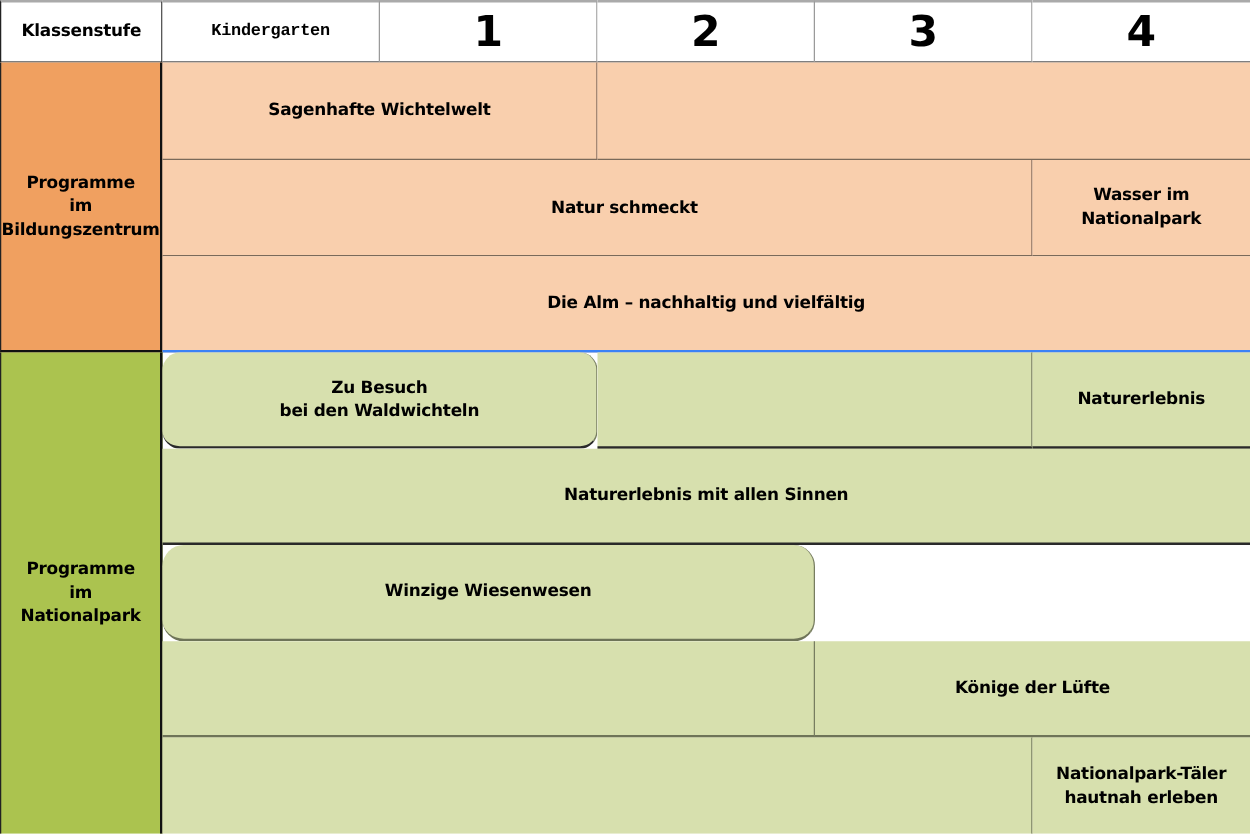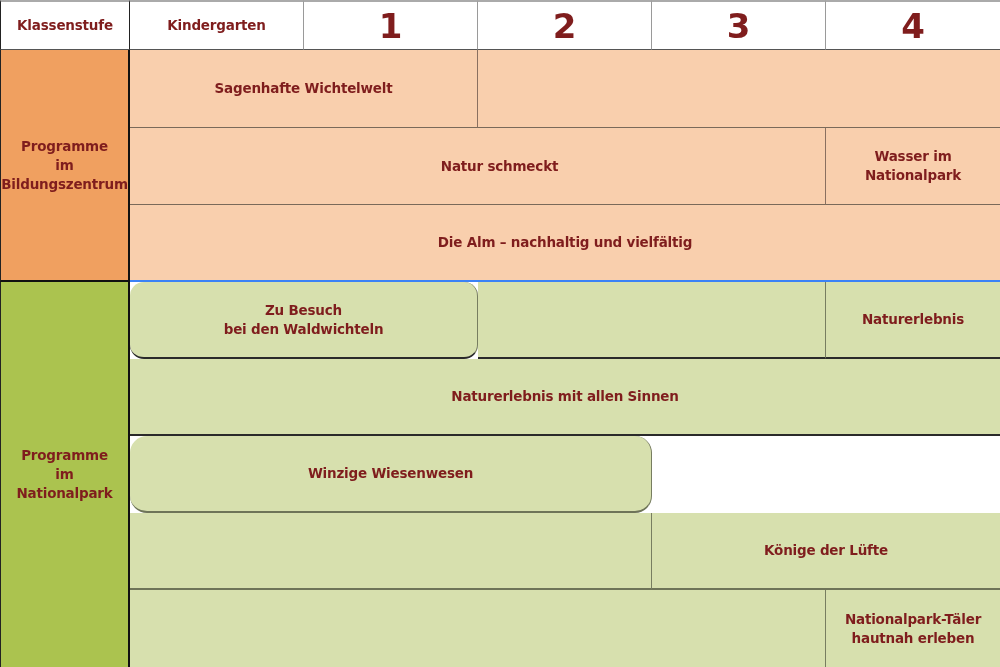--- a/index.html
+++ b/index.html
@@ -6,21 +6,21 @@
     body { width: 1000px; height: 667px; background: #ffffff; overflow: hidden; font-family: "DejaVu Sans", "Liberation Sans", sans-serif; }
     .grid {
       position: relative; width: 1000px; height: 667px;
       display: grid;
       grid-template-columns: 130px 174px 174px 174px 174px 174px;
       grid-template-rows: 50px 78px 77px 77px 77px 77px 77px 77px 77px;
       box-sizing: border-box;
     }
     .cell {
       display: flex; align-items: center; justify-content: center; text-align: center;
-      font-size: 13.5px; font-weight: bold; color: #7f1d1d; line-height: 19px;
+      font-size: 13.5px; font-weight: bold; color: #000000; line-height: 19px;
       box-sizing: border-box; white-space: pre-line; letter-spacing: -0.2px;
     }
     .hdr { background: #ffffff; border-right: 1px solid #9a9a9a; border-bottom: 1px solid #555; }
     .hdr.first { border-left: 1px solid #222; border-right: 1px solid #222; border-top: 2px solid #aaa; }
     .hdr { border-top: 2px solid #aaa; }
     .hdr.small { font-size: 13.5px; }
     .hdr.num { font-size: 34px; font-weight: bold; line-height: 34px; }
     .cat { border-right: 2px solid #111; border-left: 1px solid #222; font-size: 13.5px; }
     .cat.orange { background: #f0a060; border-bottom: 2px solid #111; }
     .cat.green { background: #abc34f; }
@@ -28,21 +28,21 @@
     .g { background: #d7e0ae; border-right: 1px solid #777d60; border-bottom: 2px solid #2a2a2a; }
     .g.thin { border-bottom: 2px solid #6e7458; }
     .p.last-orange { border-bottom: 2px solid #3b82f6; }
   </style>
 </head>
 <body>
 
 <div class="grid">
 
   <div class="cell hdr first small" style="grid-column:1;grid-row:1;">Klassenstufe</div>
-  <div class="cell hdr small" style="grid-column:2;grid-row:1;">Kindergarten</div>
+  <div class="cell hdr small" style="grid-column:2;grid-row:1;font-family:Liberation Mono, monospace;">Kindergarten</div>
   <div class="cell hdr num" style="grid-column:3;grid-row:1;">1</div>
   <div class="cell hdr num" style="grid-column:4;grid-row:1;">2</div>
   <div class="cell hdr num" style="grid-column:5;grid-row:1;">3</div>
   <div class="cell hdr num" style="grid-column:6;grid-row:1;border-right:none;">4</div>
 
   <div class="cell cat orange" style="grid-column:1;grid-row:2 / 5;">Programme
 im
 Bildungszentrum</div>
 
   <div class="cell p" style="grid-column:2 / 4;grid-row:2;">Sagenhafte Wichtelwelt</div>

